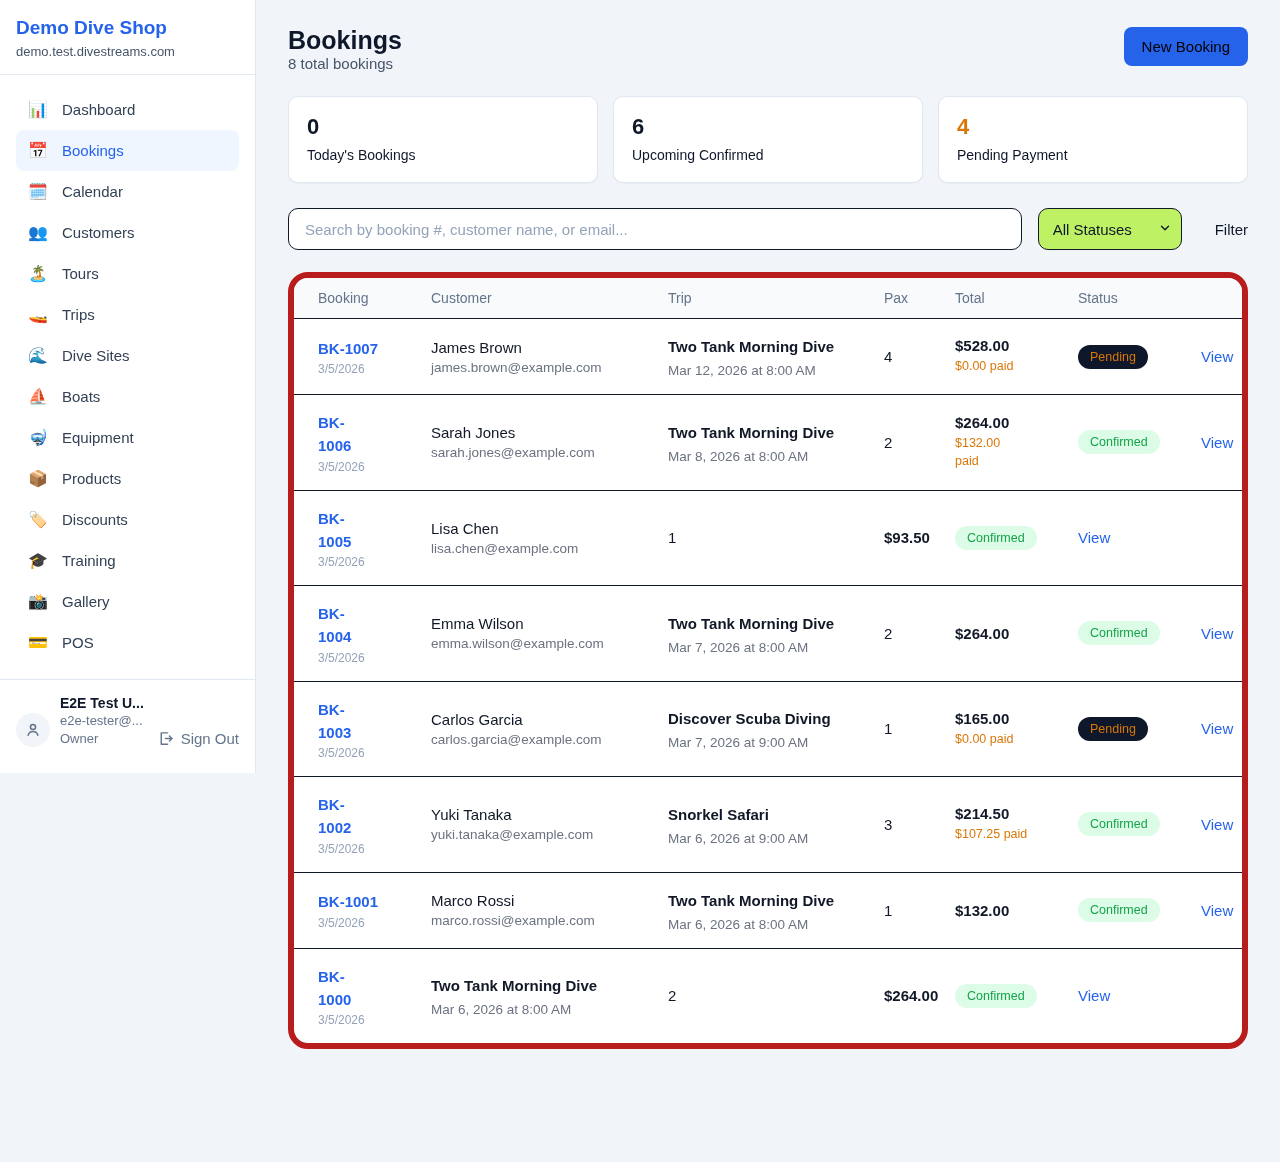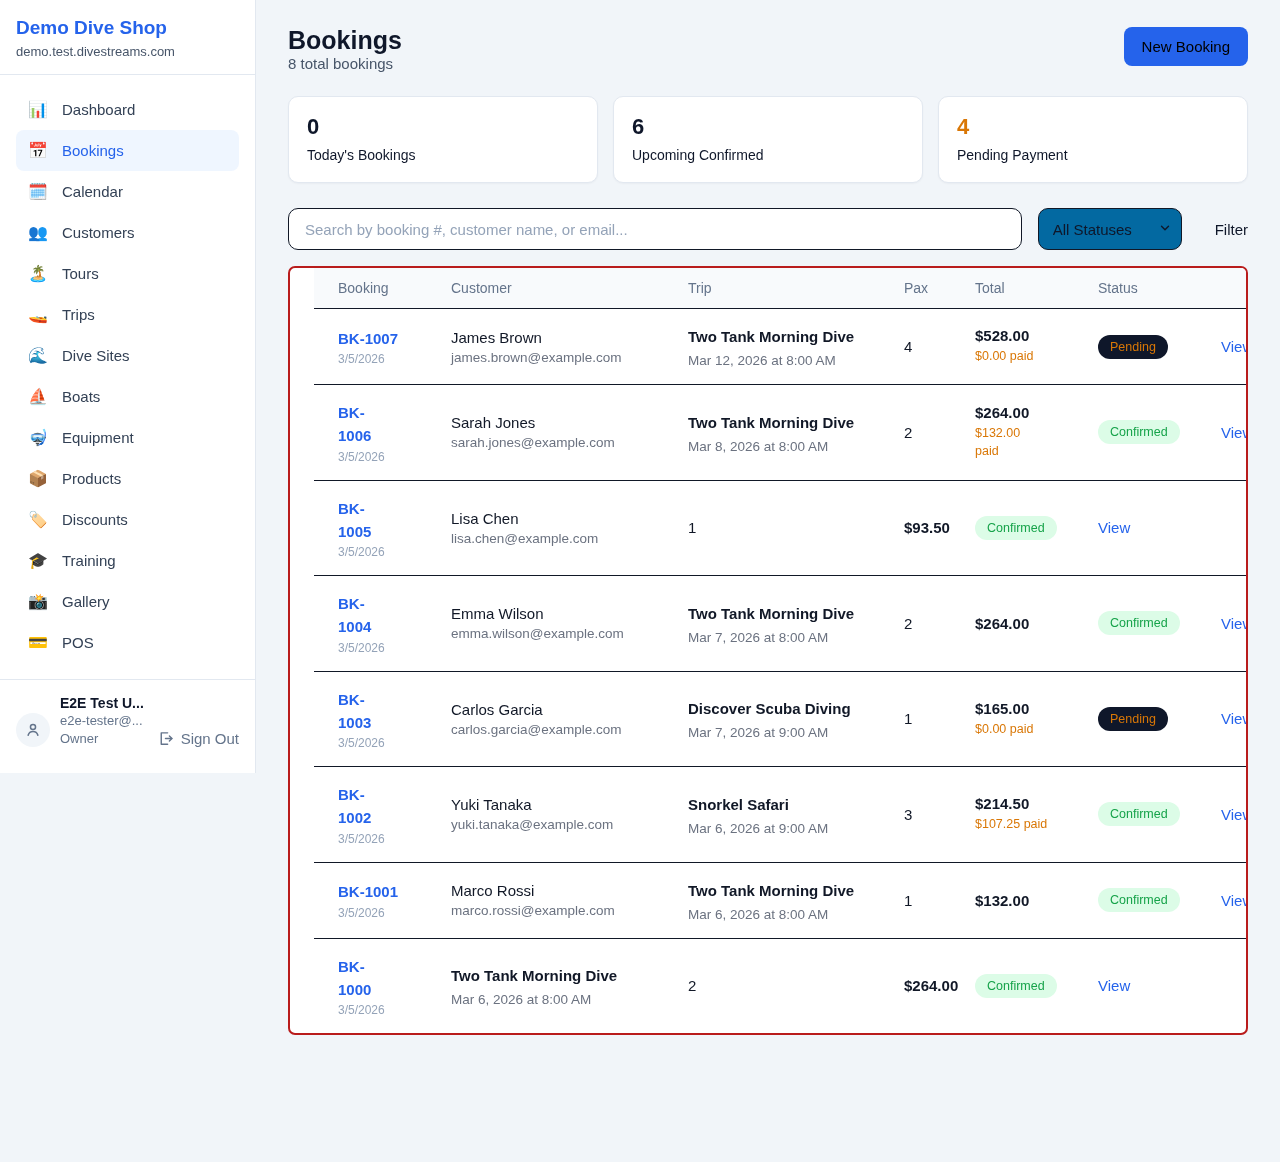--- a/index.html
+++ b/index.html
@@ -53,40 +53,40 @@
     font-size:15px; font-weight:500; padding:11px 18px; cursor:pointer;
     font-family:inherit; margin-top:1px;
   }
   .stats { display:grid; grid-template-columns:1fr 1fr 1fr; gap:15px; margin-bottom:25px; }
   .stat-card {
     background:#fff; border:1px solid #e2e8f0; border-radius:10px;
     padding:17px 18px 19px; box-shadow:0 1px 2px rgba(15,23,42,.04);
   }
   .stat-value { font-size:22px; font-weight:700; }
   .stat-label { font-size:14px; color:#0f172a; margin-top:7px; }
-  .filter-row { display:flex; align-items:center; margin-bottom:16px; }
+  .filter-row { display:flex; align-items:center; margin-bottom:22px; }
   .search-input {
     flex:1; height:42px; background:#fff;
     border:1px solid #111827; border-radius:10px;
     padding:0 16px; font-size:15px; color:#0f172a; font-family:inherit;
   }
   .search-input::placeholder { color:#94a3b8; }
   .select-wrap { position:relative; width:144px; height:42px; margin-left:16px; flex:none; }
   .status-select {
     appearance:none; -webkit-appearance:none;
-    width:100%; height:100%; background:#0369a1;
+    width:100%; height:100%; background:#bef264;
     border:1px solid #111827; border-radius:10px;
     padding:0 30px 0 14px; font-size:15px; color:#0f172a; font-family:inherit;
     cursor:pointer;
   }
   .select-chevron { position:absolute; right:10px; top:13px; pointer-events:none; display:flex; }
   .filter-label { font-size:15px; color:#0f172a; margin-left:33px; cursor:pointer; }
   
   .table-card {
-    background:#fff; border:2px solid #b91c1c; border-radius:7px; overflow:hidden;padding-left:24px;
+    background:#fff; border:6px solid #b91c1c; border-radius:20px; overflow:hidden;
   }
   .tgrid {
     display:grid;
     grid-template-columns:89px 213px 192px 47px 99px 99px 1fr;
     column-gap:24px;
     padding-left:24px; padding-right:24px;
   }
   .thead {
     background:#f8fafc; border-bottom:1px solid #111827;
     padding-top:12px; padding-bottom:12px;

